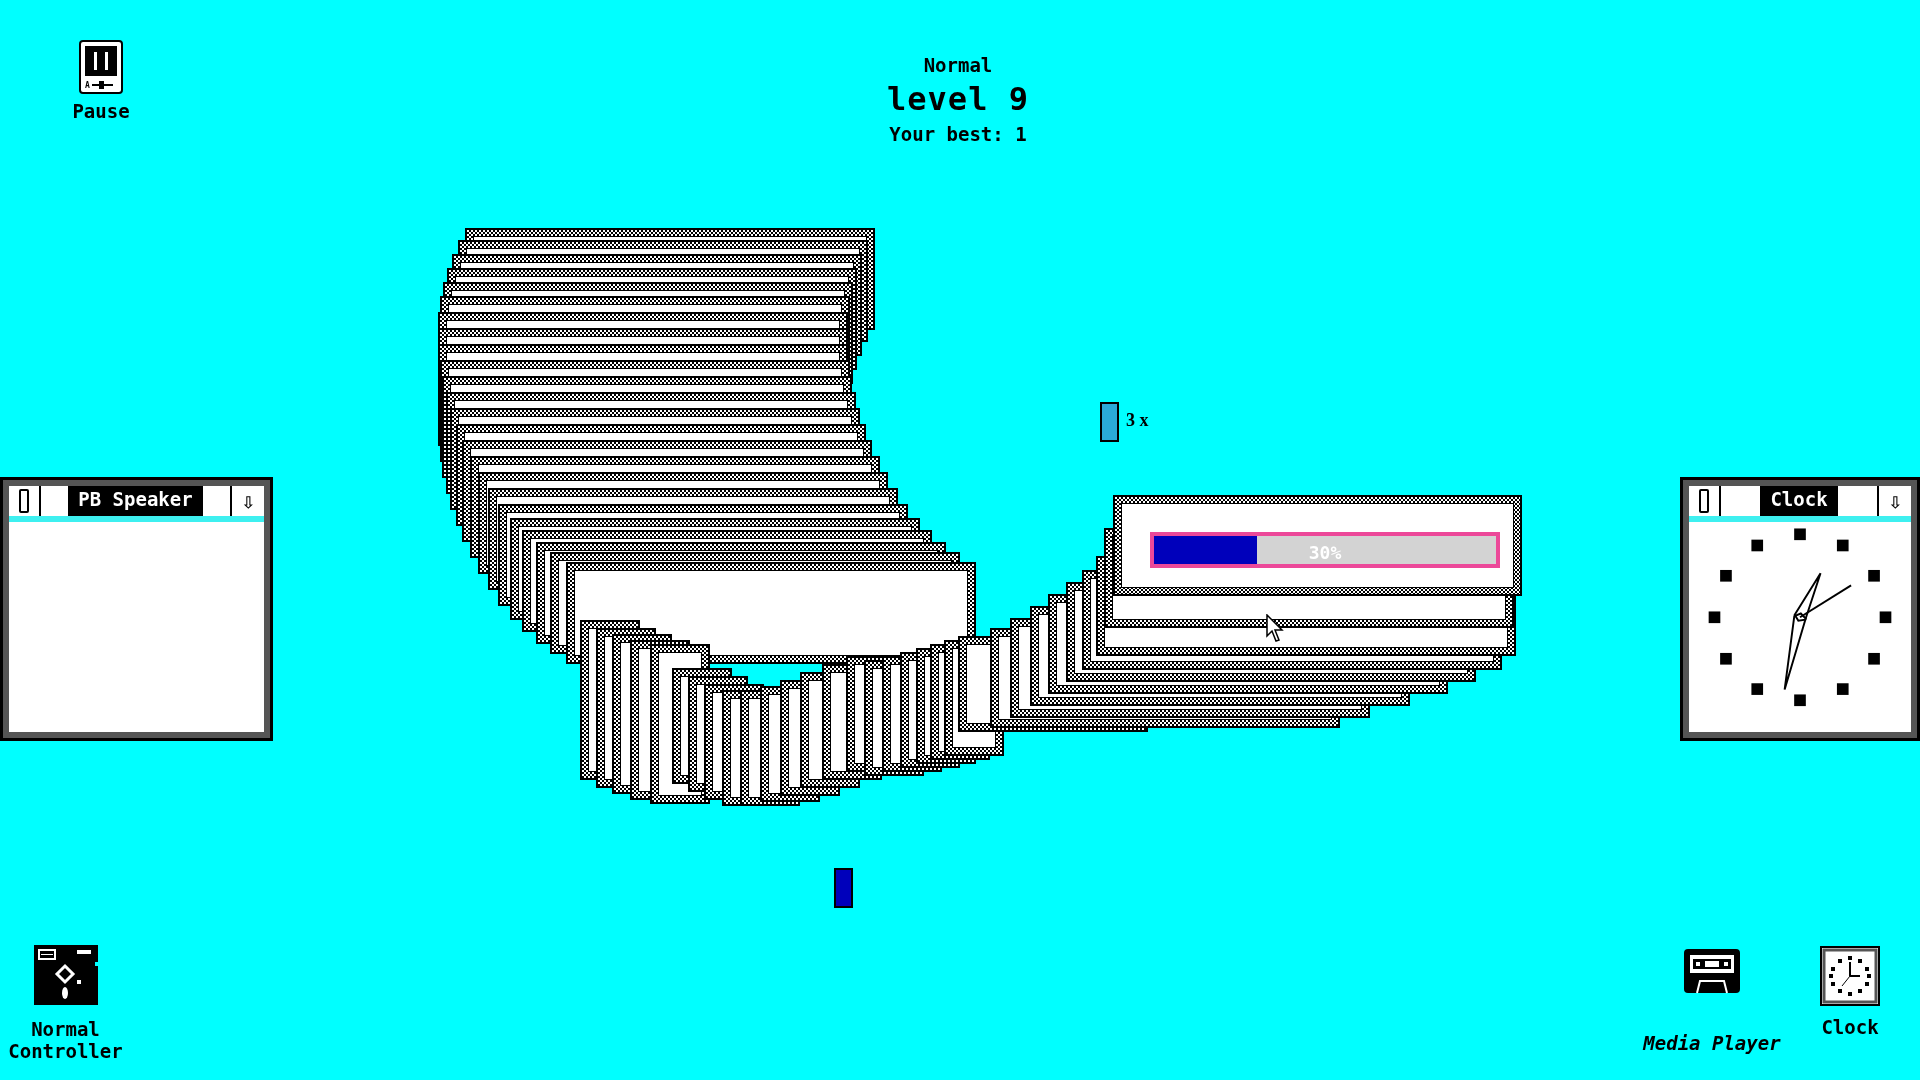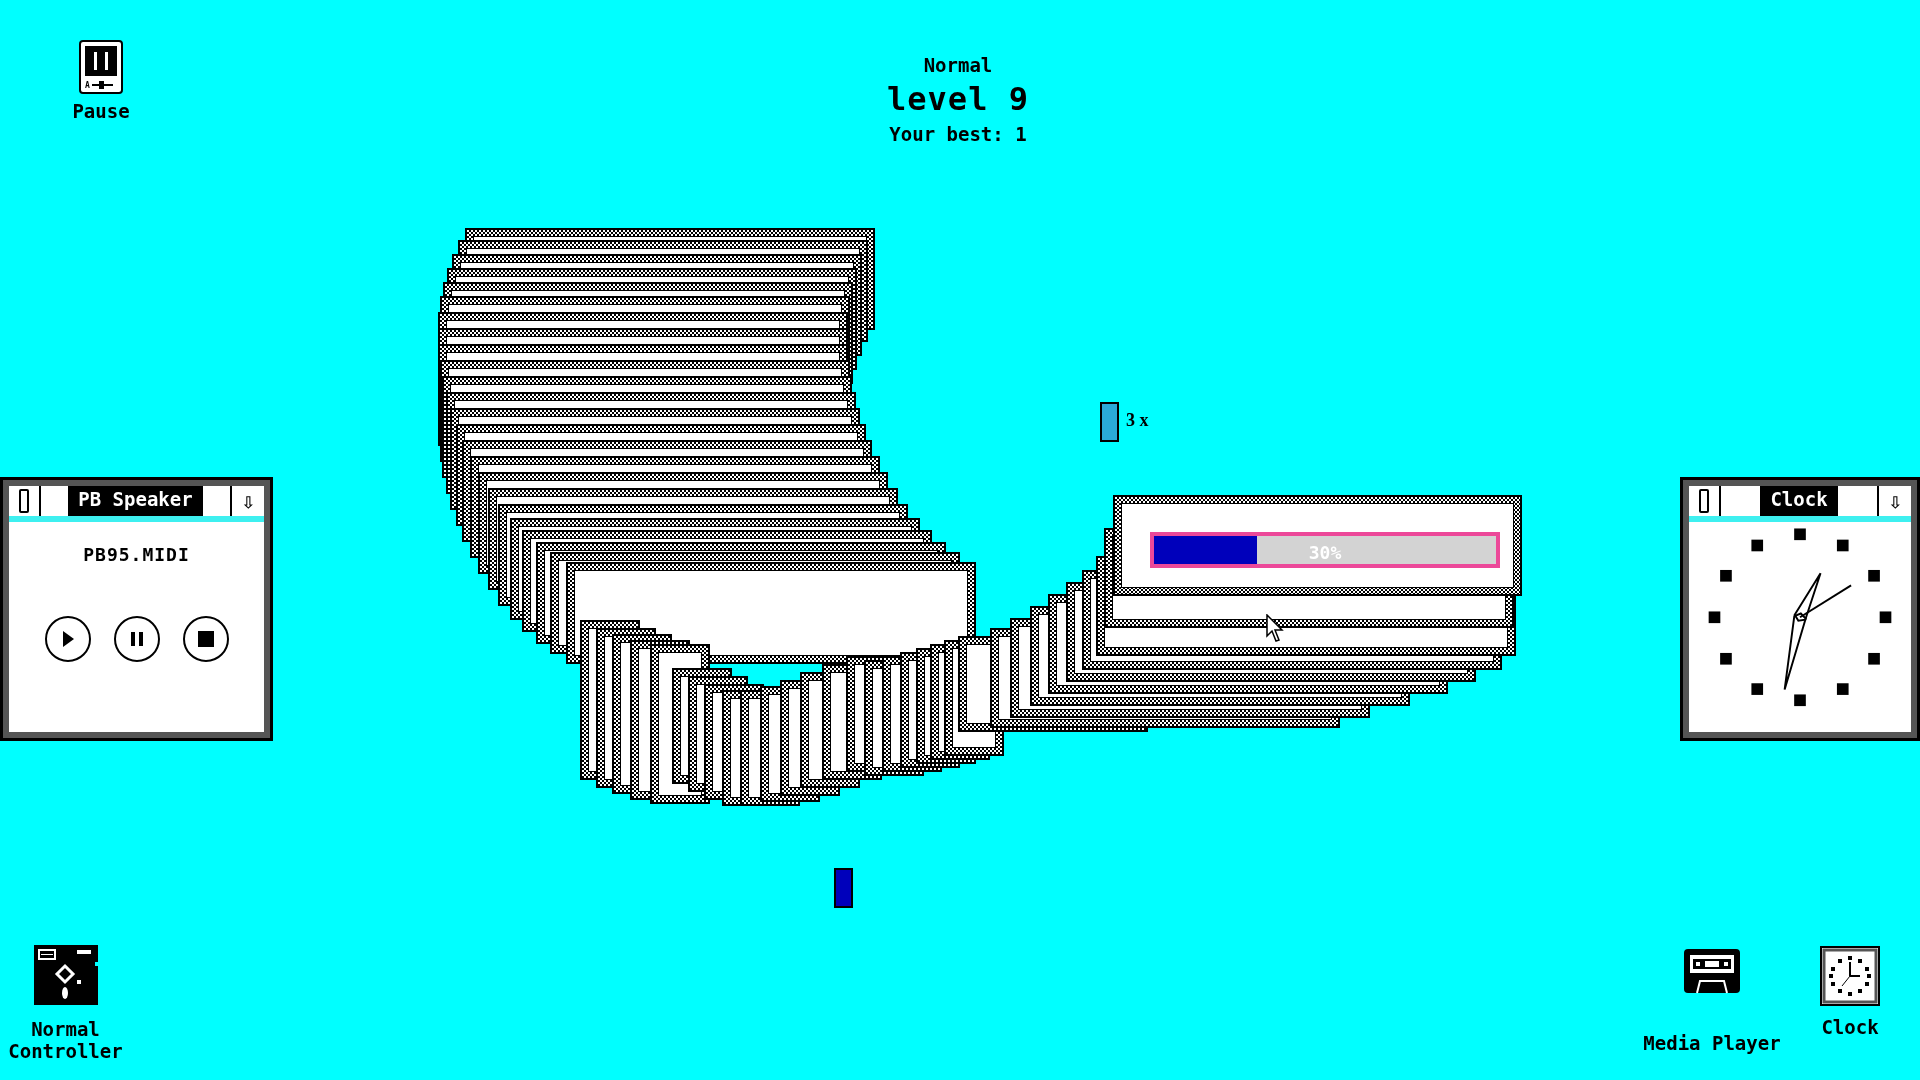--- a/index.html
+++ b/index.html
@@ -105,21 +105,21 @@
     <line x1="8" y1="10.5" x2="20" y2="10.5" stroke="#fff" stroke-width="1"></line>
     <rect x="44" y="6" width="14" height="4" fill="#fff"></rect>
     <path d="M32 22 L40 30 L32 38 L24 30 Z" fill="none" stroke="#fff" stroke-width="3"></path>
     <rect x="44" y="36" width="4" height="4" fill="#fff"></rect>
     <ellipse cx="32" cy="49" rx="3" ry="6" fill="#fff"></ellipse>
   </svg>
   <span class="lbl">Normal</span>
   <span class="lbl">Controller</span>
 </div>
 
-<div class="desk-icon" style="left:1640px;top:948px;width:144px;">
+<div class="desk-icon" style="left:1640px;top:948px;width:144px;font-style:italic;">
   <svg width="58" height="46" viewBox="0 0 58 46" style="display:block;margin:0 auto 38px;">
     <rect x="1" y="1" width="56" height="44" rx="4" fill="#000"></rect>
     <rect x="7" y="7" width="44" height="18" fill="#fff"></rect>
     <rect x="10" y="11" width="38" height="10" fill="#000"></rect>
     <rect x="22" y="13" width="14" height="6" fill="#fff"></rect>
     <rect x="13" y="14" width="4" height="4" fill="#fff"></rect>
     <rect x="41" y="14" width="4" height="4" fill="#fff"></rect>
     <path d="M14 45 L17 33 H41 L44 45" fill="none" stroke="#fff" stroke-width="2"></path>
   </svg>
   <span class="lbl">Media Player</span>
@@ -335,39 +335,20 @@
     <div class="sysmenu">
         <span></span>
       </div>
     <div class="title">
         <span>PB Speaker</span>
       </div>
     <div class="minbtn">
         <span>⇩</span>
       </div>
   </div>
-  <div class="body" style="background:#fff;">
-    <div id="speaker-file">PB95.MIDI</div>
-    <div class="media-btn" style="left:34px;">
-      <svg width="16" height="18" viewBox="0 0 16 18">
-          <path d="M3 1 L14 9 L3 17 Z" fill="#000"></path>
-        </svg>
-    </div>
-    <div class="media-btn" style="left:103px;">
-      <svg width="16" height="18" viewBox="0 0 16 18">
-          <rect x="2" y="2" width="4" height="14" fill="#000"></rect>
-          <rect x="10" y="2" width="4" height="14" fill="#000"></rect>
-        </svg>
-    </div>
-    <div class="media-btn" style="left:172px;">
-      <svg width="18" height="18" viewBox="0 0 18 18">
-          <rect x="1" y="1" width="16" height="16" fill="#000"></rect>
-        </svg>
-    </div>
-  </div>
 </div>
 
 <div id="clock-window" class="win3 checker">
   <div class="frame"></div>
   <div class="titlebar">
     <div class="sysmenu">
         <span></span>
       </div>
     <div class="title">
         <span>Clock</span>

